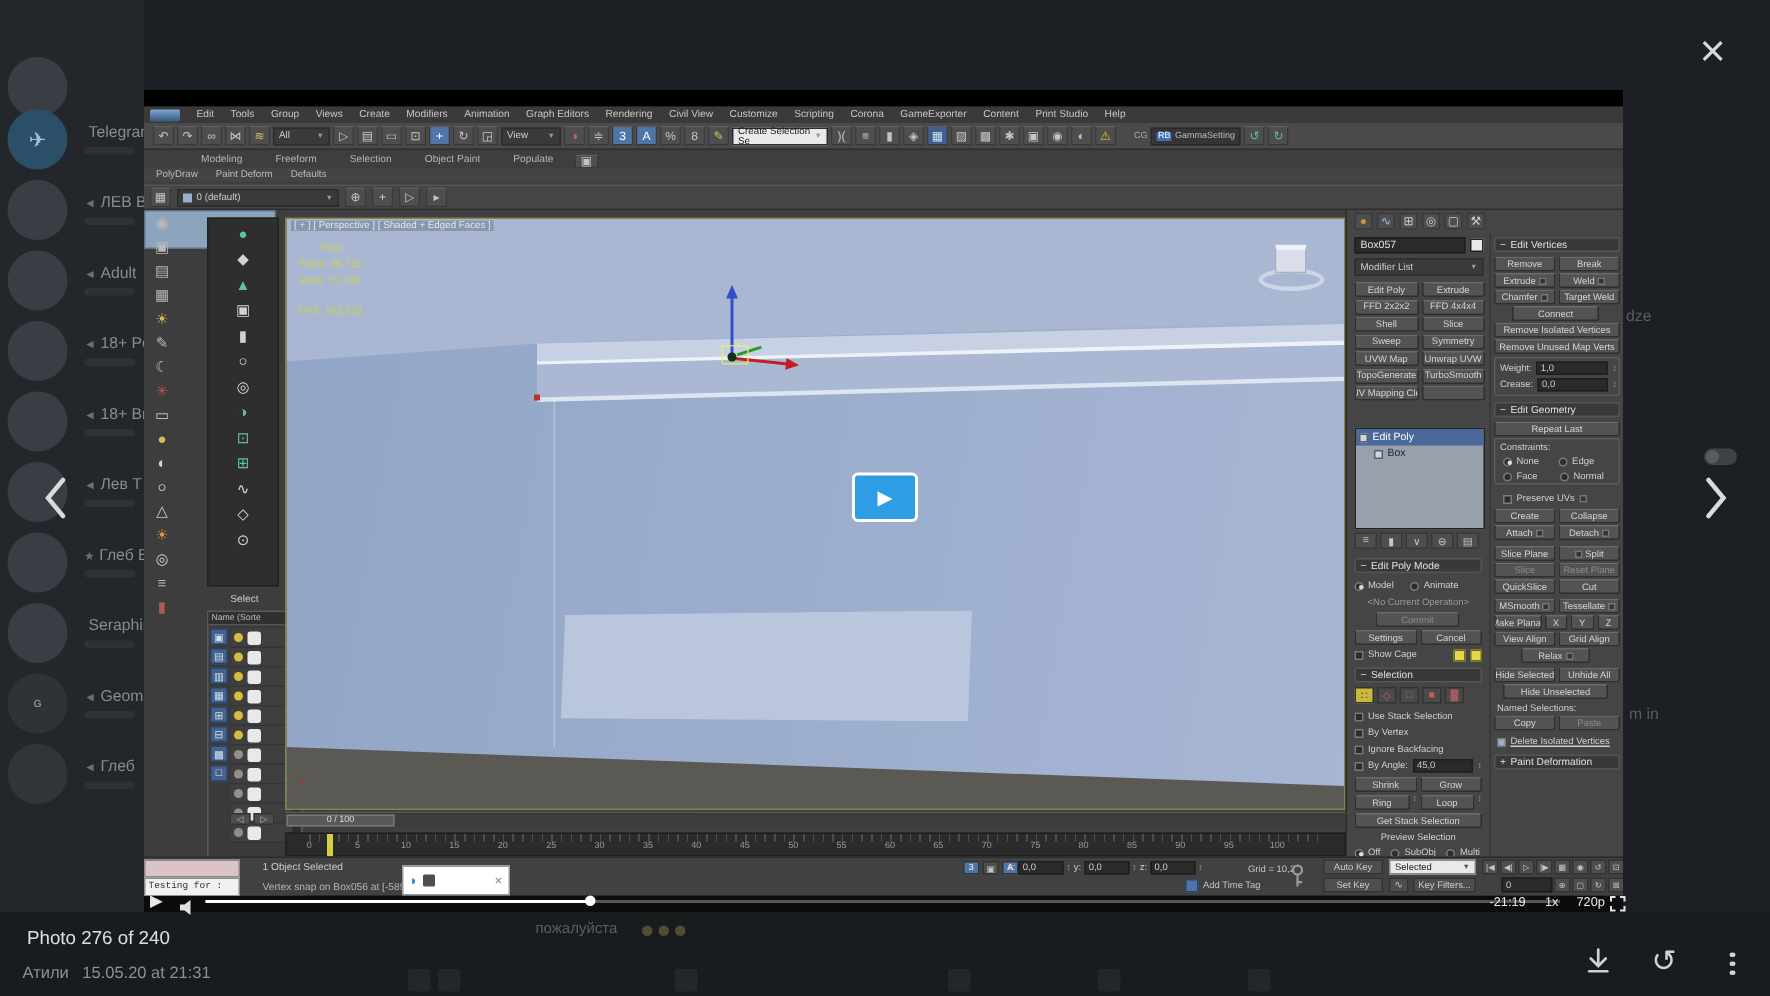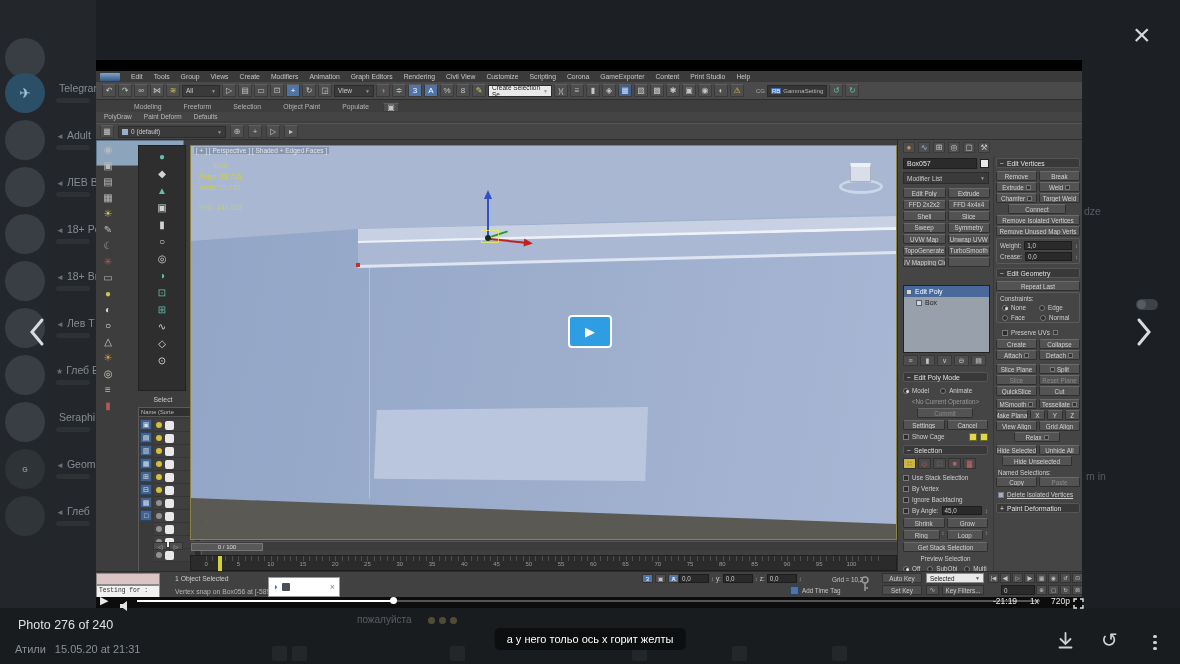--- a/index.html
+++ b/index.html
@@ -234,26 +234,26 @@
     <div class="r chat-av" style="left:5px;top:38px;"></div>
     <div class="r chat-rows" style="left:0;top:70px;width:96px;">
 
     <div class="chat-row">
         <span class="chat-av">✈</span>
         <span class="chat-name"><i class="chat-ic" style="font-style:normal;"></i><b style="font-weight:normal;">Telegram</b></span>
         <span class="chat-prev"></span>
       </div>
         <div class="chat-row">
         <span class="chat-av"></span>
-        <span class="chat-name"><i class="chat-ic" style="font-style:normal;">◄</i><b style="font-weight:normal;">Adult</b></span>
+        <span class="chat-name"><i class="chat-ic" style="font-style:normal;">◄</i><b style="font-weight:normal;">ЛЕВ В</b></span>
         <span class="chat-prev"></span>
       </div>
         <div class="chat-row">
         <span class="chat-av"></span>
-        <span class="chat-name"><i class="chat-ic" style="font-style:normal;">◄</i><b style="font-weight:normal;">ЛЕВ В</b></span>
+        <span class="chat-name"><i class="chat-ic" style="font-style:normal;">◄</i><b style="font-weight:normal;">Adult</b></span>
         <span class="chat-prev"></span>
       </div>
         <div class="chat-row">
         <span class="chat-av"></span>
         <span class="chat-name"><i class="chat-ic" style="font-style:normal;">◄</i><b style="font-weight:normal;">18+ Po</b></span>
         <span class="chat-prev"></span>
       </div>
         <div class="chat-row">
         <span class="chat-av"></span>
         <span class="chat-name"><i class="chat-ic" style="font-style:normal;">◄</i><b style="font-weight:normal;">18+ Br</b></span>
@@ -941,21 +941,20 @@
   <div class="r navarrow" style="left:26px;top:316px;">
     <svg width="22" height="32" viewBox="0 0 22 32" fill="none" stroke="#d9dcdf" stroke-width="3" stroke-linecap="round">
         <polyline points="16,4 6,16 16,28"></polyline>
       </svg>
   </div>
   <div class="r navarrow" style="left:1133px;top:316px;">
     <svg width="22" height="32" viewBox="0 0 22 32" fill="none" stroke="#d9dcdf" stroke-width="3" stroke-linecap="round">
         <polyline points="6,4 16,16 6,28"></polyline>
       </svg>
   </div>
-  <div class="r caption">а у него тольо  ось х горит желты</div>
   <div class="r act-ic" style="left:1056px;top:631px;">
     <svg width="19" height="19" viewBox="0 0 19 19" fill="none" stroke="#ced2d6" stroke-width="1.8" stroke-linecap="round">
         <line x1="9.5" y1="2" x2="9.5" y2="12"></line>
         <polyline points="4.5,8 9.5,13 14.5,8"></polyline>
         <line x1="3.5" y1="16.5" x2="15.5" y2="16.5"></line>
       </svg>
   </div>
   <div class="r act-ic" style="left:1101px;top:628px;font-size:20px;">↺</div>
   <div class="r vdots" style="left:1153px;top:632px;">
       <i></i>

